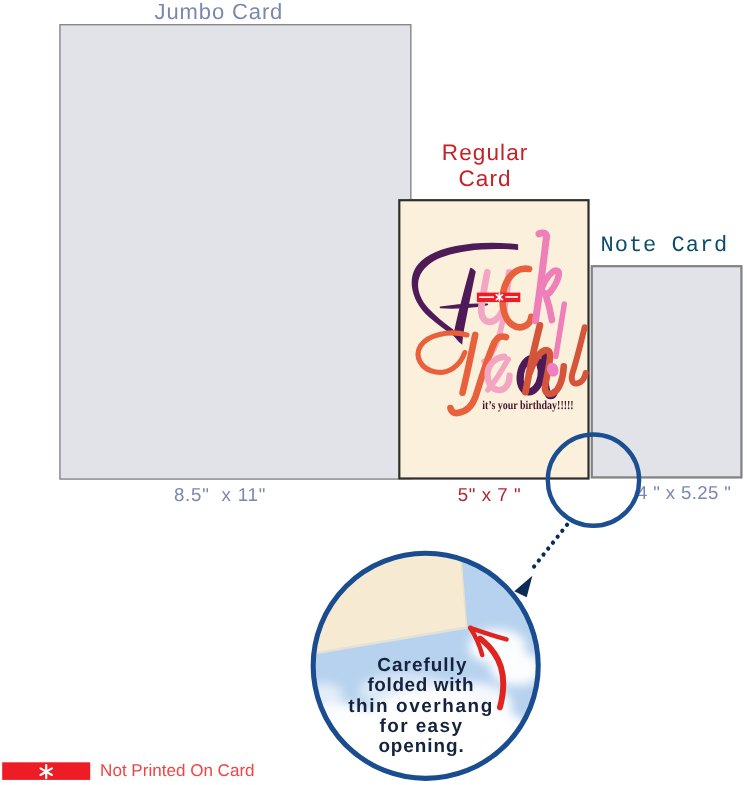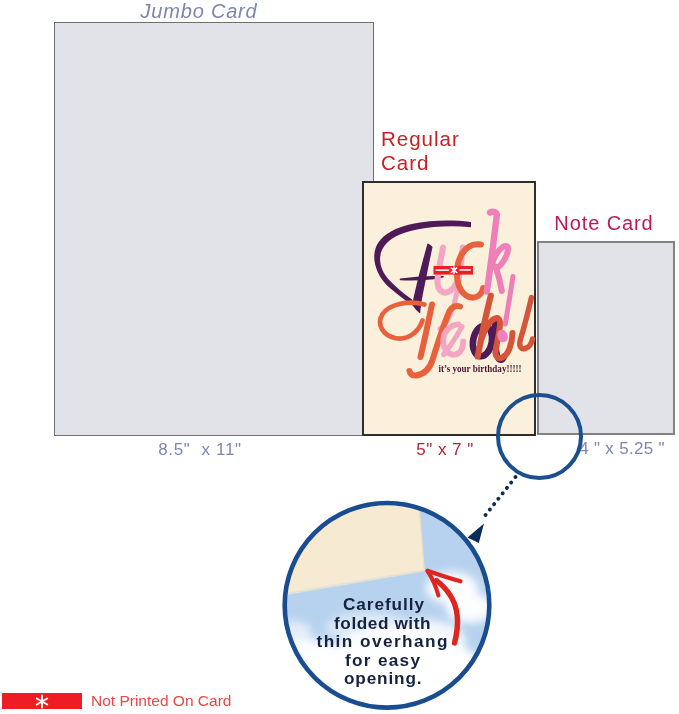--- a/index.html
+++ b/index.html
@@ -58,25 +58,25 @@
 
   <path d="M 151,95.5 C 148.5,111 145.5,130 143.3,143" fill="none" stroke="#ef7fb8" stroke-width="5" stroke-linecap="round"></path>
 
   <ellipse cx="140.5" cy="155" rx="5.2" ry="6.4" fill="#ee7fc0" transform="rotate(-20 140.5 155)"></ellipse>
 
   <path d="M 169.5,116.5 C 166,131 162,147 158.5,158 C 156.5,164.5 158.5,168.5 163,167.5 C 166.5,166.7 169.5,163 170.5,158" fill="none" stroke="#d4553a" stroke-width="5.4" stroke-linecap="round"></path>
 
   <text x="76.5" y="191" font-family="Liberation Serif" font-weight="bold" font-size="11" fill="#481631" textLength="83" lengthAdjust="spacingAndGlyphs">it’s your birthday!!!!!</text>
 </svg>
 
-<div class="abs" style="left:138px;top:0px;width:122px;text-align:center;font-size:20px;color:#7c87ad;letter-spacing:0.8px;font-style:italic;">Jumbo Card</div>
+<div class="abs" style="left:138px;top:0px;width:122px;text-align:center;font-size:20px;color:#7c87ad;letter-spacing:0.8px;">Jumbo Card</div>
 
-<div class="abs" style="left:381px;top:127px;width:120px;font-size:20.5px;line-height:24px;color:#c62127;letter-spacing:1px;">Regular<br>Card</div>
+<div class="abs" style="left:381px;top:127px;width:120px;text-align:center;font-size:20.5px;line-height:24px;color:#c62127;letter-spacing:1px;">Regular<br>Card</div>
 
-<div class="abs" style="left:544px;top:212px;width:120px;text-align:center;font-size:20px;color:#be185d;letter-spacing:0.9px;">Note Card</div>
+<div class="abs" style="left:544px;top:212px;width:120px;text-align:center;font-size:20px;color:#0c4a6e;letter-spacing:0.9px;font-family:Liberation Mono, monospace;">Note Card</div>
 
 <div class="abs" style="left:140px;top:440px;width:120px;text-align:center;font-size:17px;color:#7c87ad;letter-spacing:0.7px;">8.5"&nbsp; x 11"</div>
 
 <div class="abs" style="left:385px;top:440px;width:120px;text-align:center;font-size:17px;color:#b32433;letter-spacing:0.5px;">5" x 7 "</div>
 
 <div class="abs" style="left:561px;top:439px;width:122px;text-align:center;font-size:17px;color:#7c87ad;letter-spacing:0.3px;">4 " x 5.25 "</div>
 
 <div class="abs" style="left:496px;top:393px;width:79.4px;height:79.4px;border:4px solid #1b4f92;border-radius:50%;"></div>
 
 <svg class="abs" style="left:455px;top:465px;" width="80" height="85" viewBox="455 465 80 85">

